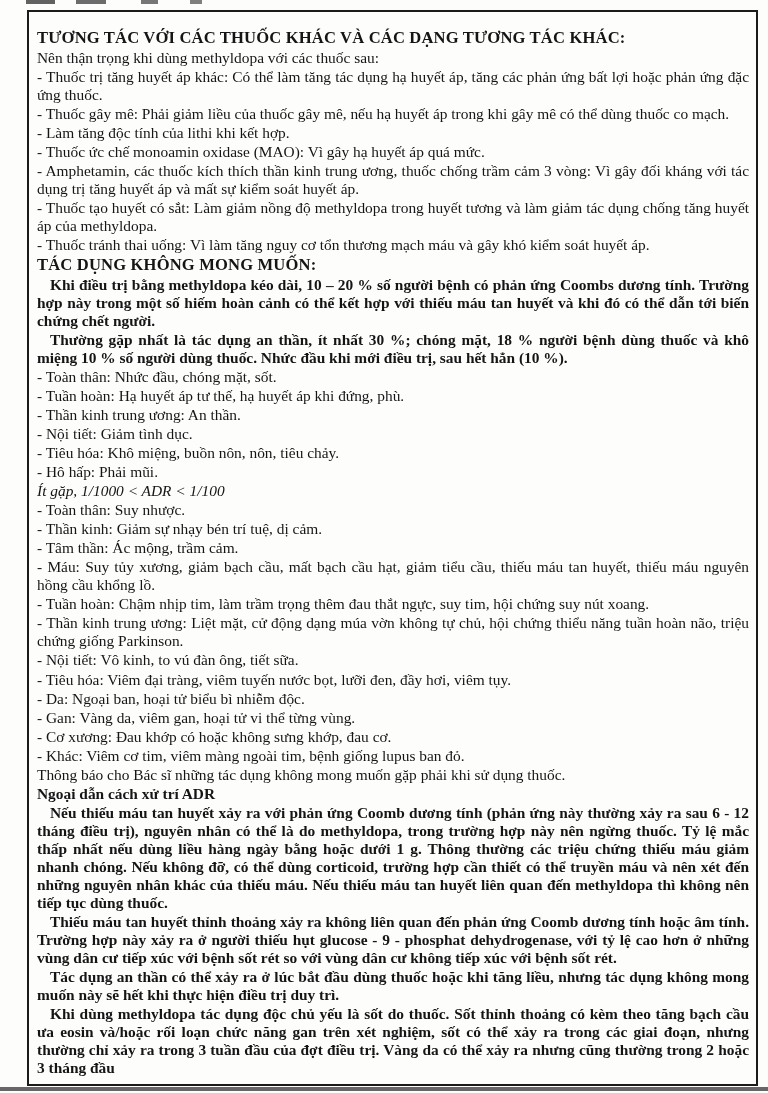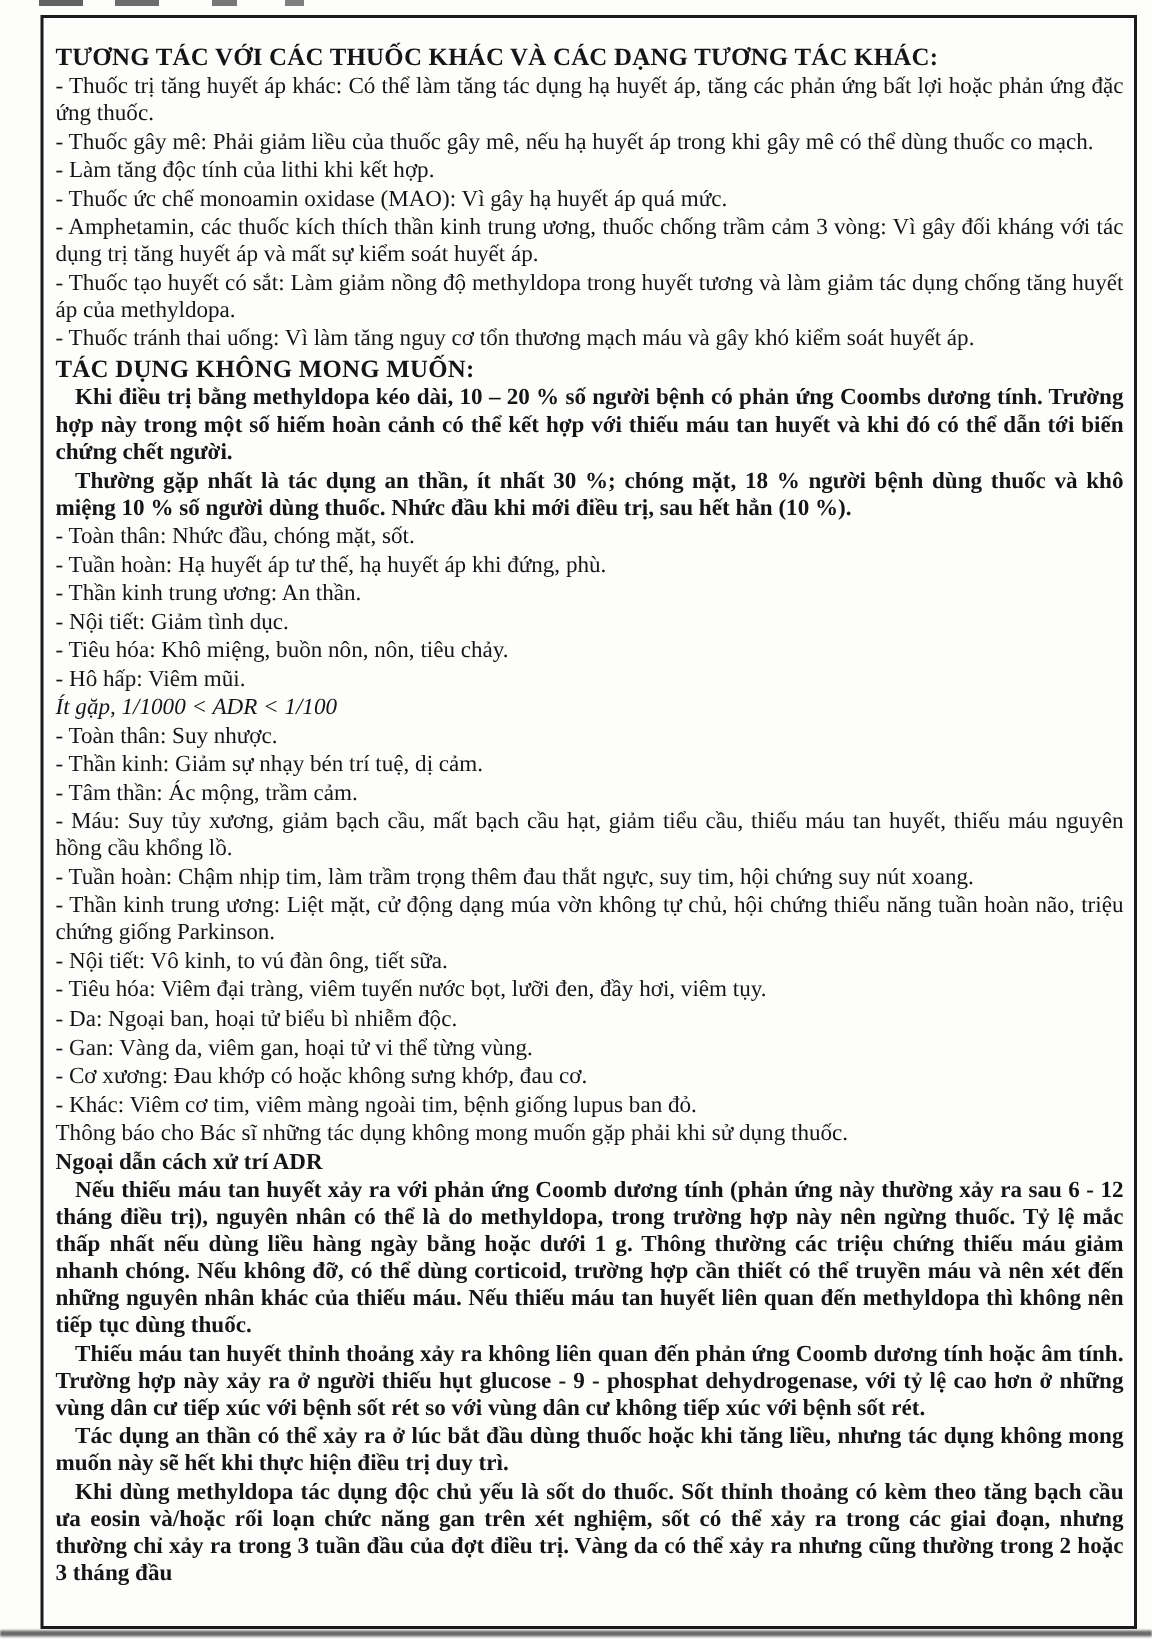--- a/index.html
+++ b/index.html
@@ -68,36 +68,37 @@
   .item, .text { text-indent: 0; }
 </style>
 </head>
 <body>
 
 <div class="page">
   <div class="top-artifact"></div>
   <div class="doc-frame">
     <div id="doc-body">
         <p class="block heading-caps">TƯƠNG TÁC VỚI CÁC THUỐC KHÁC VÀ CÁC DẠNG TƯƠNG TÁC KHÁC:</p>
+        <p class="block text">Nên thận trọng khi dùng methyldopa với các thuốc sau:</p>
         <p class="block item">- Thuốc trị tăng huyết áp khác: Có thể làm tăng tác dụng hạ huyết áp, tăng các phản ứng bất lợi hoặc phản ứng đặc ứng thuốc.</p>
         <p class="block item">- Thuốc gây mê: Phải giảm liều của thuốc gây mê, nếu hạ huyết áp trong khi gây mê có thể dùng thuốc co mạch.</p>
         <p class="block item">- Làm tăng độc tính của lithi khi kết hợp.</p>
         <p class="block item">- Thuốc ức chế monoamin oxidase (MAO): Vì gây hạ huyết áp quá mức.</p>
         <p class="block item">- Amphetamin, các thuốc kích thích thần kinh trung ương, thuốc chống trầm cảm 3 vòng: Vì gây đối kháng với tác dụng trị tăng huyết áp và mất sự kiểm soát huyết áp.</p>
         <p class="block item">- Thuốc tạo huyết có sắt: Làm giảm nồng độ methyldopa trong huyết tương và làm giảm tác dụng chống tăng huyết áp của methyldopa.</p>
         <p class="block item">- Thuốc tránh thai uống: Vì làm tăng nguy cơ tổn thương mạch máu và gây khó kiểm soát huyết áp.</p>
         <p class="block heading-caps">TÁC DỤNG KHÔNG MONG MUỐN:</p>
         <p class="block para">Khi điều trị bằng methyldopa kéo dài, 10 – 20 % số người bệnh có phản ứng Coombs dương tính. Trường hợp này trong một số hiếm hoàn cảnh có thể kết hợp với thiếu máu tan huyết và khi đó có thể dẫn tới biến chứng chết người.</p>
         <p class="block para">Thường gặp nhất là tác dụng an thần, ít nhất 30 %; chóng mặt, 18 % người bệnh dùng thuốc và khô miệng 10 % số người dùng thuốc. Nhức đầu khi mới điều trị, sau hết hẳn (10 %).</p>
         <p class="block item">- Toàn thân: Nhức đầu, chóng mặt, sốt.</p>
         <p class="block item">- Tuần hoàn: Hạ huyết áp tư thế, hạ huyết áp khi đứng, phù.</p>
         <p class="block item">- Thần kinh trung ương: An thần.</p>
         <p class="block item">- Nội tiết: Giảm tình dục.</p>
         <p class="block item">- Tiêu hóa: Khô miệng, buồn nôn, nôn, tiêu chảy.</p>
-        <p class="block item">- Hô hấp: Viêm mũi.</p>
+        <p class="block item">- Hô hấp: Phải mũi.</p>
         <p class="block subheading-italic">Ít gặp, 1/1000 &lt; ADR &lt; 1/100</p>
         <p class="block item">- Toàn thân: Suy nhược.</p>
         <p class="block item">- Thần kinh: Giảm sự nhạy bén trí tuệ, dị cảm.</p>
         <p class="block item">- Tâm thần: Ác mộng, trầm cảm.</p>
         <p class="block item">- Máu: Suy tủy xương, giảm bạch cầu, mất bạch cầu hạt, giảm tiểu cầu, thiếu máu tan huyết, thiếu máu nguyên hồng cầu khổng lồ.</p>
         <p class="block item">- Tuần hoàn: Chậm nhịp tim, làm trầm trọng thêm đau thắt ngực, suy tim, hội chứng suy nút xoang.</p>
         <p class="block item">- Thần kinh trung ương: Liệt mặt, cử động dạng múa vờn không tự chủ, hội chứng thiểu năng tuần hoàn não, triệu chứng giống Parkinson.</p>
         <p class="block item">- Nội tiết: Vô kinh, to vú đàn ông, tiết sữa.</p>
         <p class="block item">- Tiêu hóa: Viêm đại tràng, viêm tuyến nước bọt, lưỡi đen, đầy hơi, viêm tụy.</p>
         <p class="block item">- Da: Ngoại ban, hoại tử biểu bì nhiễm độc.</p>

